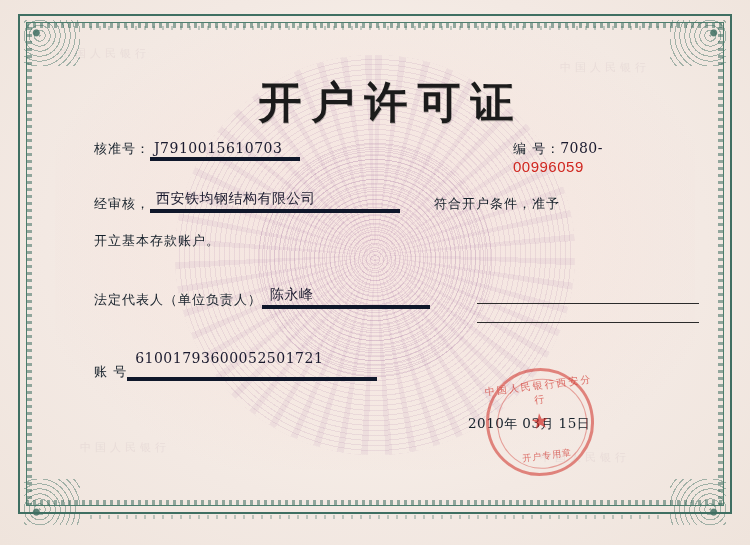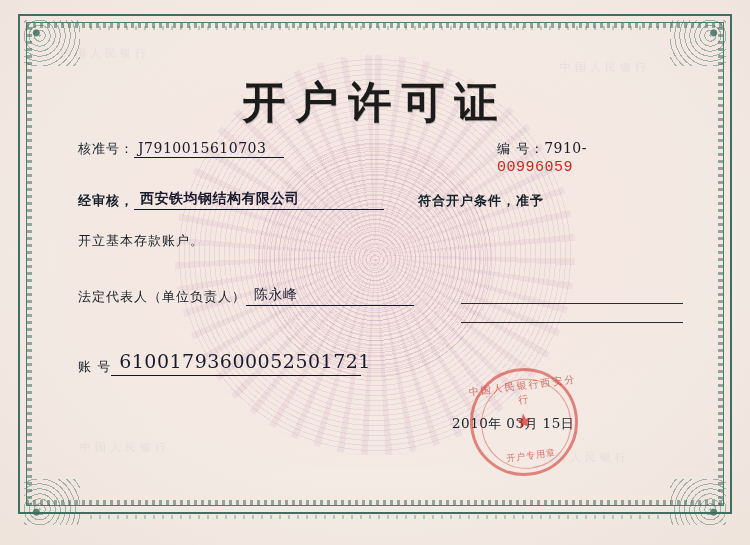--- a/index.html
+++ b/index.html
@@ -118,21 +118,21 @@
   
   .edge-orn {
     position: absolute;
     background: repeating-linear-gradient(90deg,
       rgba(63,111,98,0.30) 0 2px, rgba(255,255,255,0) 2px 9px);
   }
 
   
   .content {
     position: absolute;
-    left: 0; top: 0;
+    left: 16px; top: 0;
     width: 593px; height: 545px;
     color: #16212b;
   }
 
   .title {
     position: absolute;
     left: 0; top: 74px;
     width: 750px;
     text-align: center;
     font-family: "DejaVu Serif", "Liberation Serif", serif;
@@ -155,35 +155,35 @@
 
   .hand {
     font-family: "DejaVu Serif", "Liberation Serif", serif;
     font-size: 14px;
     color: #1a1a2e;
     letter-spacing: 0.5px;
     white-space: nowrap;
   }
 
   .underline {
-    border-bottom: 1px solid #0f172a;
+    border-bottom: 4px solid #0f172a;
     display: inline-block;
     box-sizing: border-box;
   }
 
   #approval-row { left: 78px; top: 140px; }
   #code-row { left: 497px; top: 140px; }
   .code-red {
     color: #d0261f;
-    font-family: Liberation Mono, monospace;
+    font-family: Liberation Sans, sans-serif;
     font-size: 15px;
     letter-spacing: 0.5px;
   }
 
-  #line1 { left: 78px; top: 190px; width: 600px; font-weight: bold; }
+  #line1 { left: 78px; top: 190px; width: 600px; }
   #line1 .seg-a { display:inline-block; vertical-align: bottom; }
   #line1 .fillin {
     display: inline-block;
     width: 250px;
     text-align: left;
     padding-left: 6px;
     padding-bottom: 1px;
     vertical-align: bottom;
   }
 
@@ -216,24 +216,24 @@
     left: 461px;
   }
   .bank-rule1 { top: 303px; }
   .bank-rule2 { top: 322px; }
 
   #acct-row { left: 78px; top: 350px; }
   #acct-row .fillin {
     display:inline-block;
     width: 250px;
     padding-left: 8px;
-    padding-bottom: 3px;
+    padding-bottom: 11px;
     vertical-align: bottom;
     font-family: "DejaVu Serif", "Liberation Serif", serif;
-    font-size: 19px;
+    font-size: 14px;
   }
 
   #issuer-row { left: 452px; top: 392px; }
   #date-row { left: 452px; top: 415px; font-size: 13.5px; }
   #date-row .d {
     font-family: "DejaVu Serif", "Liberation Serif", serif;
     letter-spacing: 0.5px;
   }
 
   
@@ -324,21 +324,21 @@
 
   <div class="content">
 
     <div class="title">开户许可证</div>
 
     <div class="row" id="approval-row">
       <span class="lbl">核准号：</span><span class="hand underline" style="min-width:150px; padding:0 4px 1px 4px;">J7910015610703</span>
     </div>
 
     <div class="row" id="code-row">
-      <span class="lbl">编 号：</span><span class="hand">7910-</span><span class="code-red">00996059</span>
+      <span class="lbl">编 号：</span><span class="hand">7080-</span><span class="code-red">00996059</span>
     </div>
 
     <div class="row" id="line1">
       <span class="lbl seg-a">经审核，</span><span class="hand underline fillin">西安铁均钢结构有限公司</span><span class="lbl" style="margin-left:34px;">符合开户条件，准予</span>
     </div>
 
     <div class="row" id="line2">
       <span class="lbl">开立基本存款账户。</span>
     </div>
 

